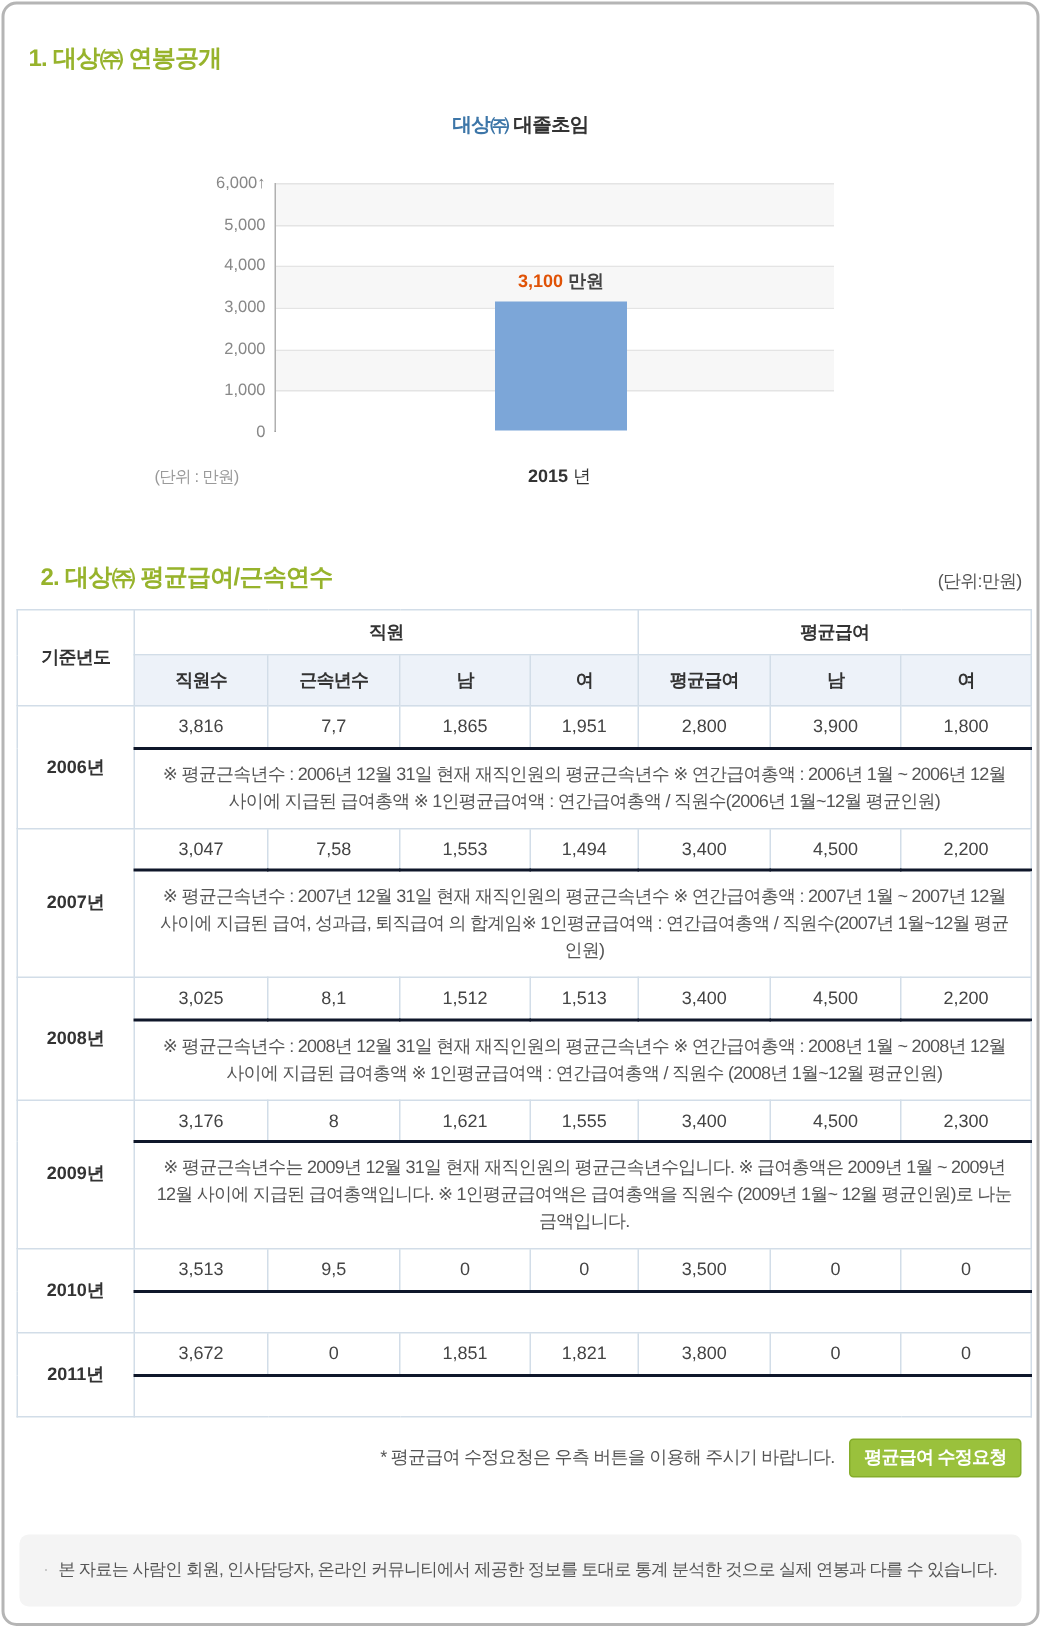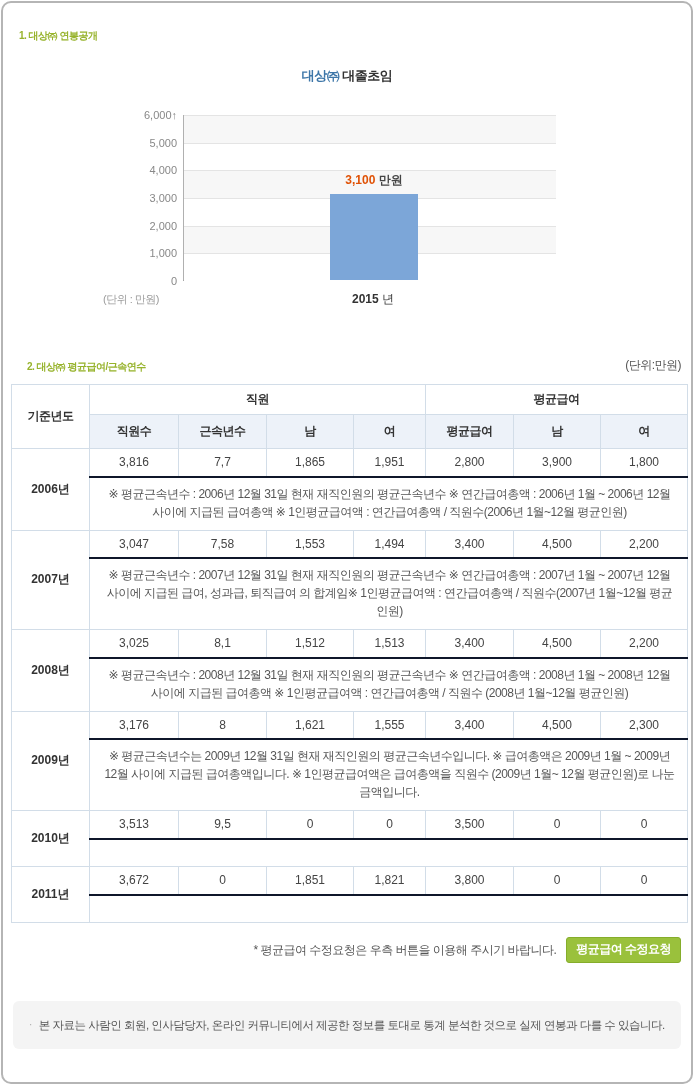--- a/index.html
+++ b/index.html
@@ -1,38 +1,38 @@
 <!DOCTYPE html>
 <html><head>
 <meta charset="utf-8">
 <style>
   * { box-sizing: border-box; margin: 0; padding: 0; }
   html,body { width: 695px; height: 1086px; background:#fff;
     font-family: "Liberation Sans", "DejaVu Sans", sans-serif; }
   .page { position:absolute; left:1px; top:1px; width:692px; height:1083px;
     border:2px solid #b5b5b5; border-radius:10px; background:#fff; padding:26px 8px 0 8px; overflow:hidden; }
 
-  .sec-title { font-size:10px; font-weight:bold; color:#97b32c; padding-left:8px; letter-spacing:-0.5px; }
+  .sec-title { font-size:16px; font-weight:bold; color:#97b32c; padding-left:8px; letter-spacing:-0.5px; }
 
   
   .chart-title { text-align:center; font-size:13px; font-weight:bold; color:#333; margin-top:24px; letter-spacing:-0.5px;}
   .chart-title .company { color:#3d76a8; }
   .chart-box { position:relative; margin-top:30px; }
   .plot { position:relative; margin-left:172px; width:373px; height:166px;
     border-left:1px solid #b0b0b0; border-bottom:1px solid #9a9a9a; }
   .band { position:absolute; left:0; width:100%; border-top:1px solid #e4e4e4; }
   .band.odd { background:#f7f7f7; }
   .band.even { background:#ffffff; }
   .ytick { position:absolute; right:100%; margin-right:7px; width:62px; text-align:right;
     color:#888; font-size:11px; }
   .bar { position:absolute; left:146px; width:88px; bottom:0; background:#7ca6d8; }
   .bar-value { position:absolute; left:120px; width:140px; text-align:center;
     font-size:12px; font-weight:bold; color:#444; white-space:nowrap; }
   .bar-value .num { color:#e05206; }
-  .chart-bottom { position:relative; margin-left:172px; width:373px; height:22px; margin-top:10px; }
+  .chart-bottom { position:relative; margin-left:172px; width:373px; height:22px; margin-top:21px; }
   .unit-label { position:absolute; left:-80px; top:1px; width:78px; color:#9a9a9a; font-size:11px; letter-spacing:-0.5px;}
   .x-label { position:absolute; left:120px; width:140px; text-align:center; font-size:12px; color:#333; }
   .x-label b { font-weight:bold; }
 
   
   .req-row { text-align:right; padding-right:2px; margin-top:30px; font-size:12px; color:#555; letter-spacing:-0.5px;}
   .req-row .note-txt { vertical-align:middle; }
   .btn { display:inline-block; vertical-align:middle; margin-left:7px; padding:3px 9px 4px 9px;
     font-size:12px; font-weight:bold; color:#fff; border-radius:3px; cursor:pointer; letter-spacing:-0.5px;}
   .btn-blue { background:#6ba6de; border:1px solid #5690c8; }

